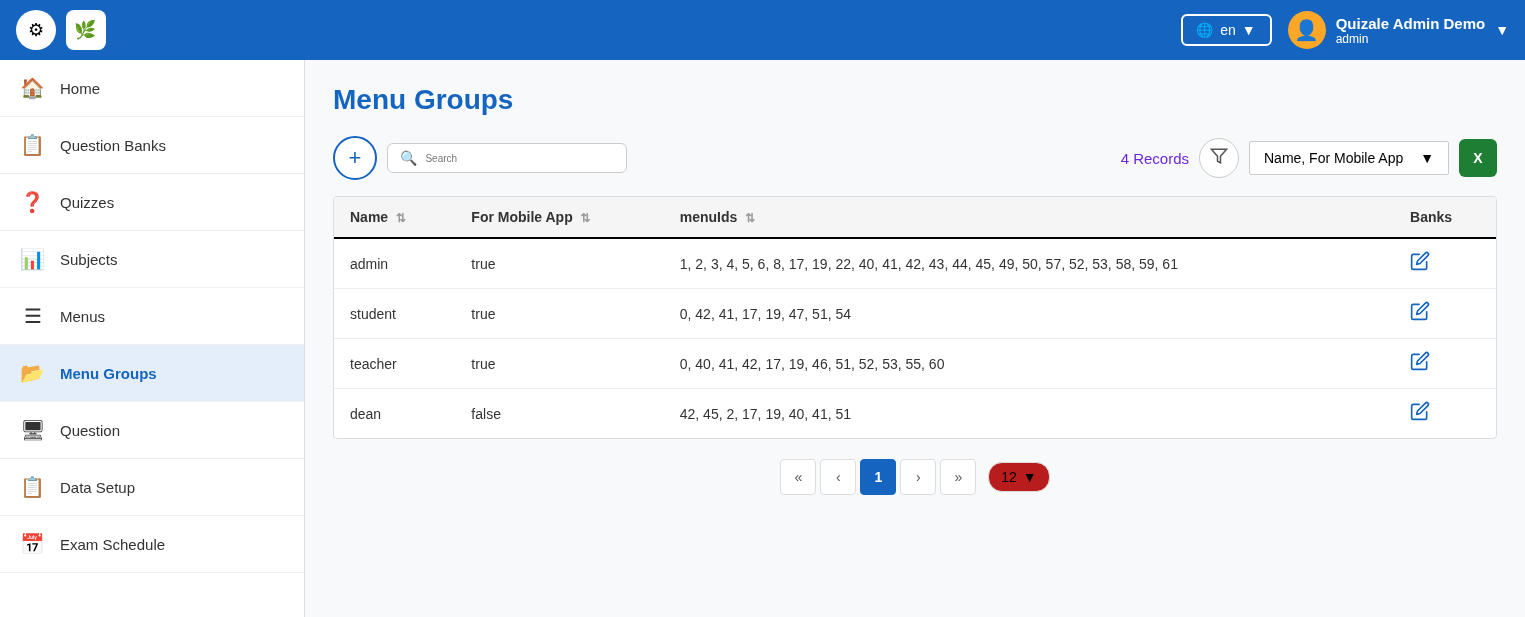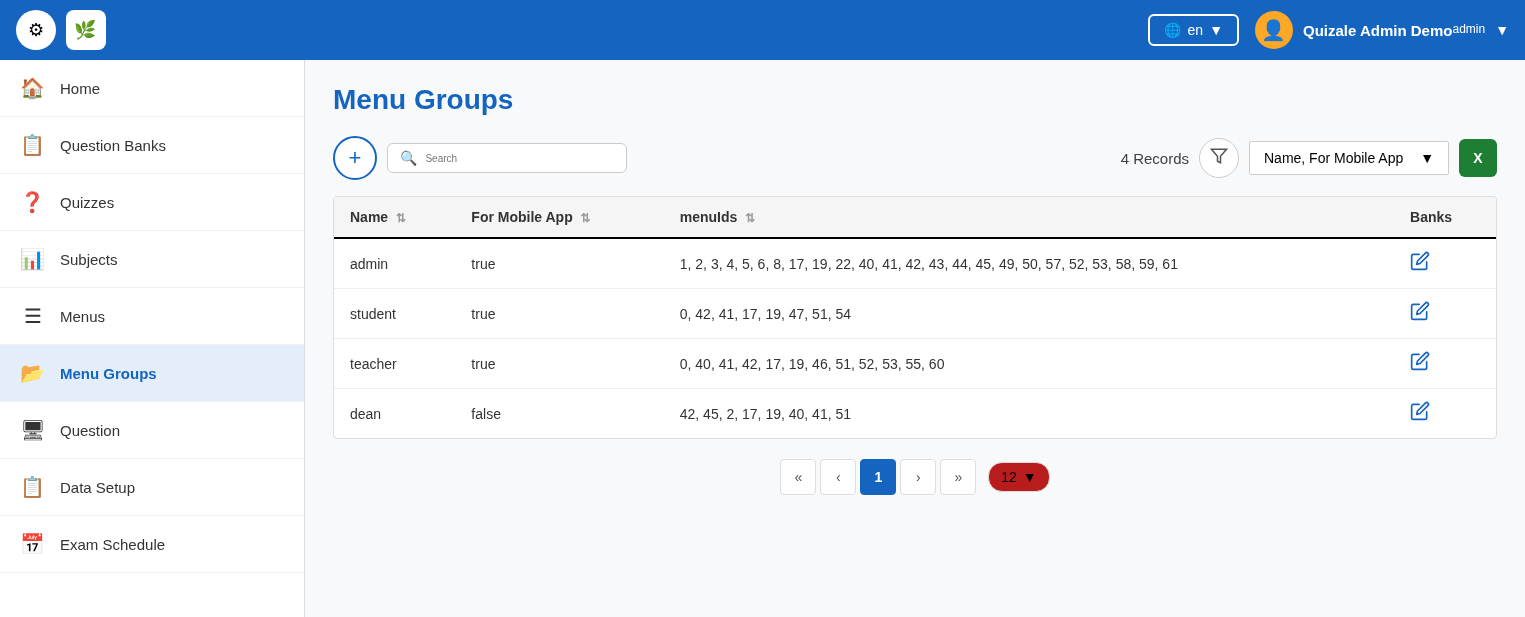--- a/index.html
+++ b/index.html
@@ -32,21 +32,21 @@
       border: 2px solid white;
       border-radius: 6px;
       color: white;
       padding: 6px 14px;
       cursor: pointer;
       font-size: 14px;
       display: flex; align-items: center; gap: 6px;
     }
     .user-info { display: flex; align-items: center; gap: 10px; color: white; cursor: pointer; }
     .avatar { width: 38px; height: 38px; border-radius: 50%; background: #ffa726; display: flex; align-items: center; justify-content: center; font-size: 20px; }
-    .user-text { display: flex; }
+    .user-text { display: flex; flex-direction: column; }
     .user-name { font-weight: bold; font-size: 15px; }
     .user-role { font-size: 12px; }
 
     
     .layout { display: flex; flex: 1; overflow: hidden; }
 
     
     .sidebar {
       width: 305px;
       background: white;
@@ -103,21 +103,21 @@
       gap: 8px;
       width: 240px;
     }
     .search-input {
       border: none; outline: none; font-size: 10px; width: 100%;
       background: transparent;
     }
     .records-count {
       margin-left: auto;
       font-size: 15px;
-      color: #404040;
+      color: #6d28d9;
       font-weight: 500;
     }
     .filter-btn {
       width: 40px; height: 40px; border-radius: 50%;
       border: 1px solid #ccc;
       background: white;
       cursor: pointer;
       display: flex; align-items: center; justify-content: center;
       font-size: 18px;
       color: #555;

